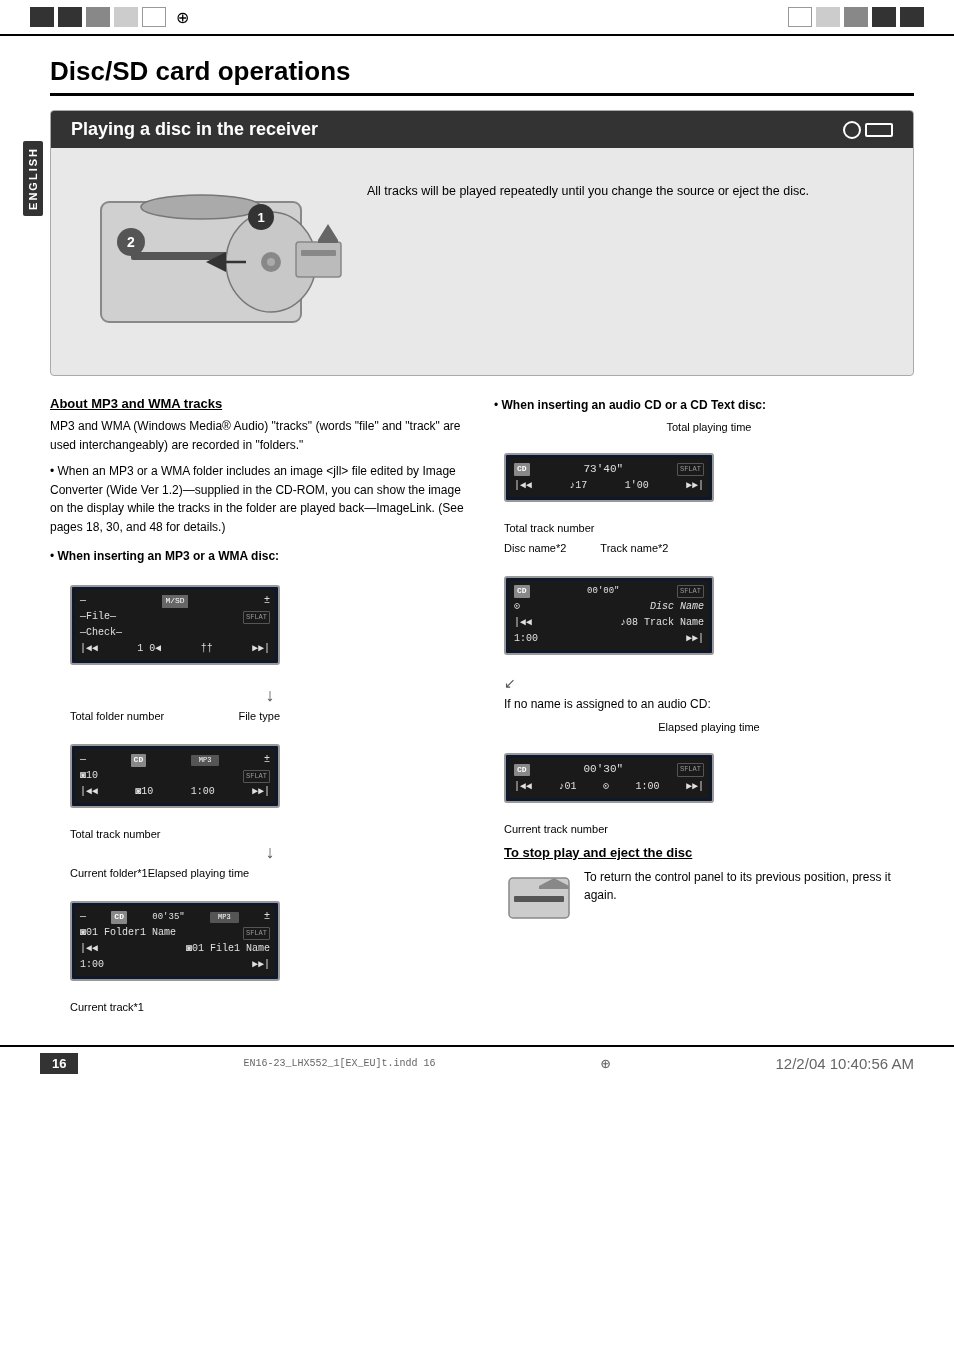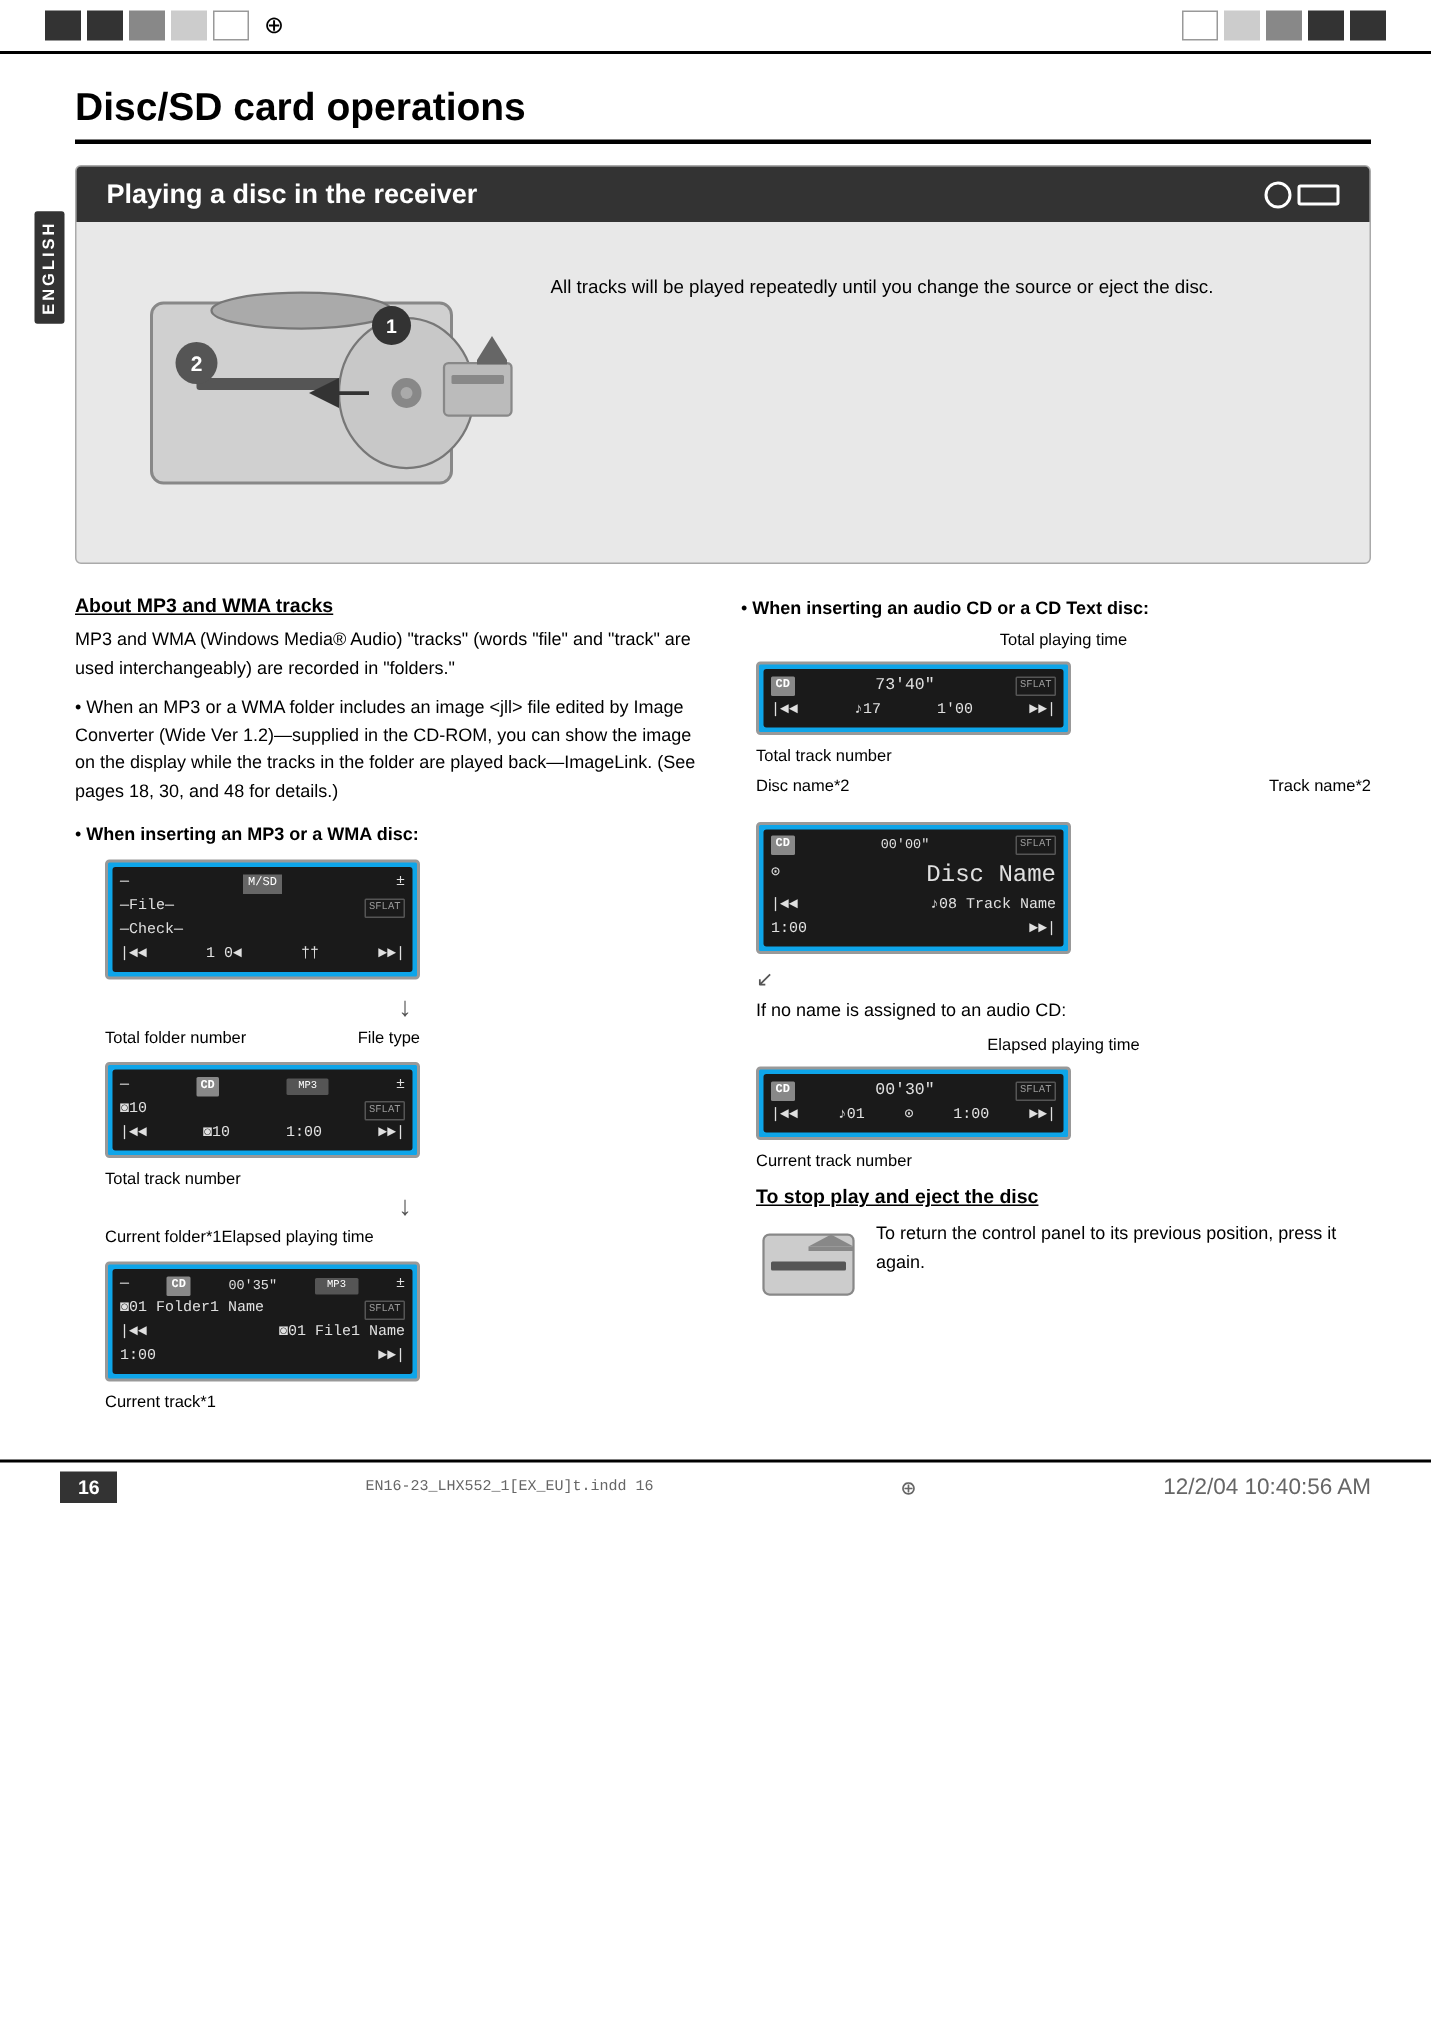--- a/index.html
+++ b/index.html
@@ -178,23 +178,23 @@
       line-height: 1.55;
       margin-bottom: 6px;
     }
     .bullet-item::before {
       content: "• ";
     }
 
     .screen-outer {
       border: 2px solid #999;
       border-radius: 3px;
-      background: #0ea5e9;
+      background: #0f172a;
       padding: 3px;
-      margin: 8px 0;
+      margin: 20px 0;
       max-width: 210px;
     }
     .screen-inner {
       background: #1a1a1a;
       border-radius: 2px;
       padding: 3px 5px;
       color: #e0e0e0;
       font-family: 'Courier New', monospace;
       font-size: 10px;
     }
@@ -515,35 +515,35 @@
               <span>|◄◄</span>
               <span>♪17</span>
               <span>1'00</span>
               <span>►►|</span>
             </div>
           </div>
         </div>
 
         <div class="label-text">Total track number</div>
 
-        <div style="display:flex; gap: 44px; margin: 6px 0 16px 0; justify-content: space-between;">
+        <div style="display:flex; gap: 34px; margin: 6px 0 16px 0;">
           <span class="label-text">Disc name*2</span>
           <span class="label-text">Track name*2</span>
         </div>
 
         <div class="screen-outer">
           <div class="screen-inner">
             <div class="screen-row">
               <span class="screen-cd-badge">CD</span>
               <span style="font-size:9px;">00'00"</span>
               <span class="screen-sflat">SFLAT</span>
             </div>
             <div class="screen-row">
               <span>⊙</span>
-              <span style="font-size:16px;"> Disc Name</span>
+              <span style="font-size:10px;font-style:italic;"> Disc Name</span>
             </div>
             <div class="screen-row">
               <span>|◄◄</span>
               <span style="font-size:10px;">♪08  Track Name</span>
             </div>
             <div class="screen-row">
               <span>1:00</span>
               <span>►►|</span>
             </div>
           </div>

